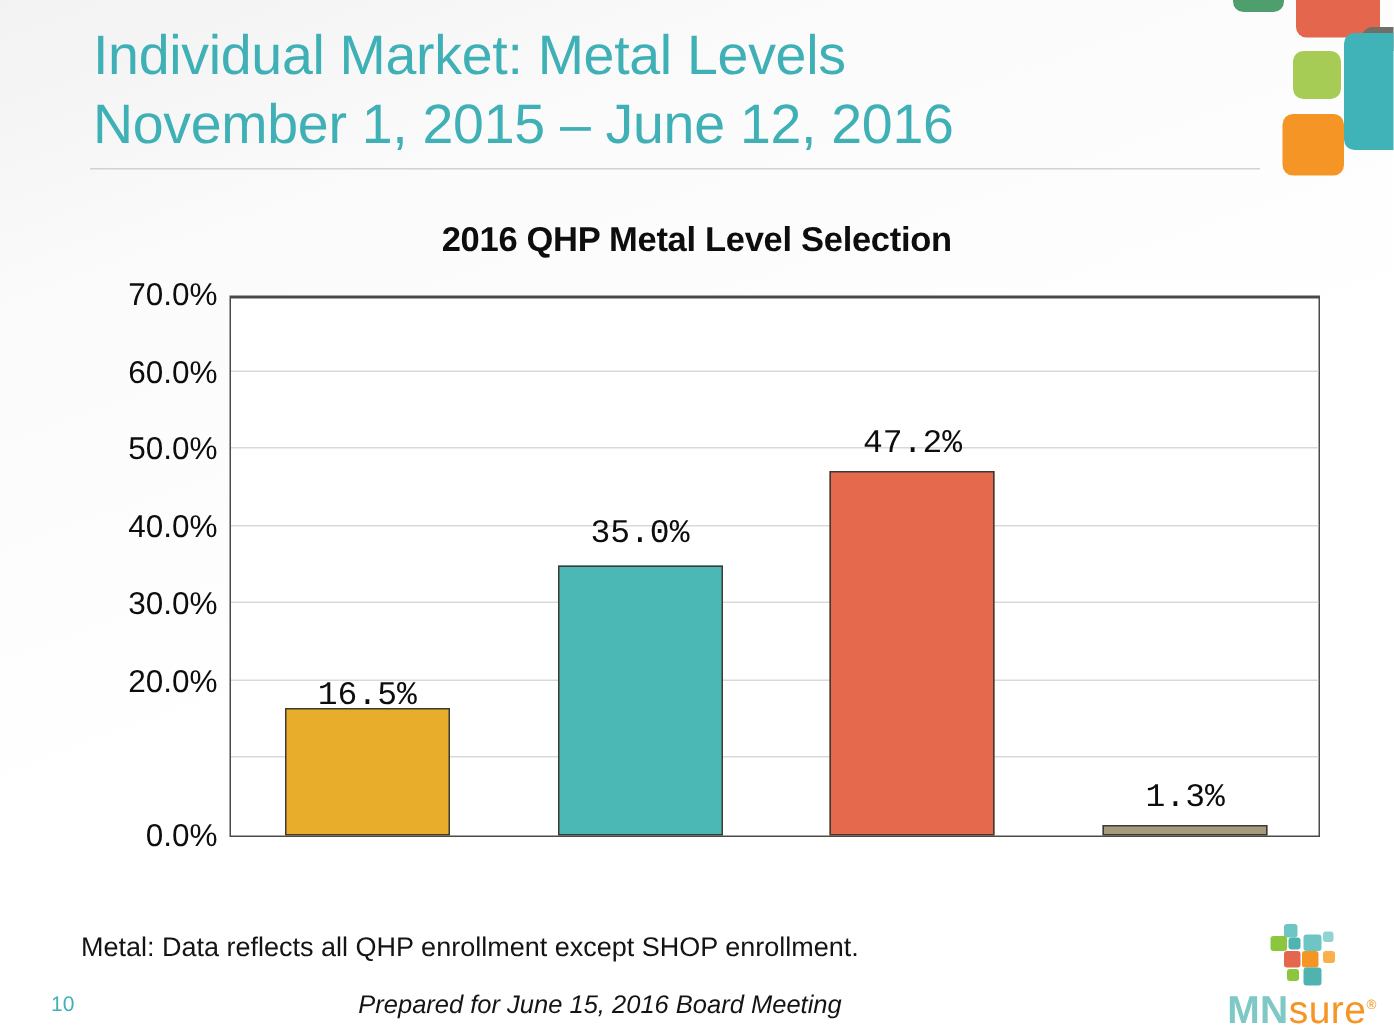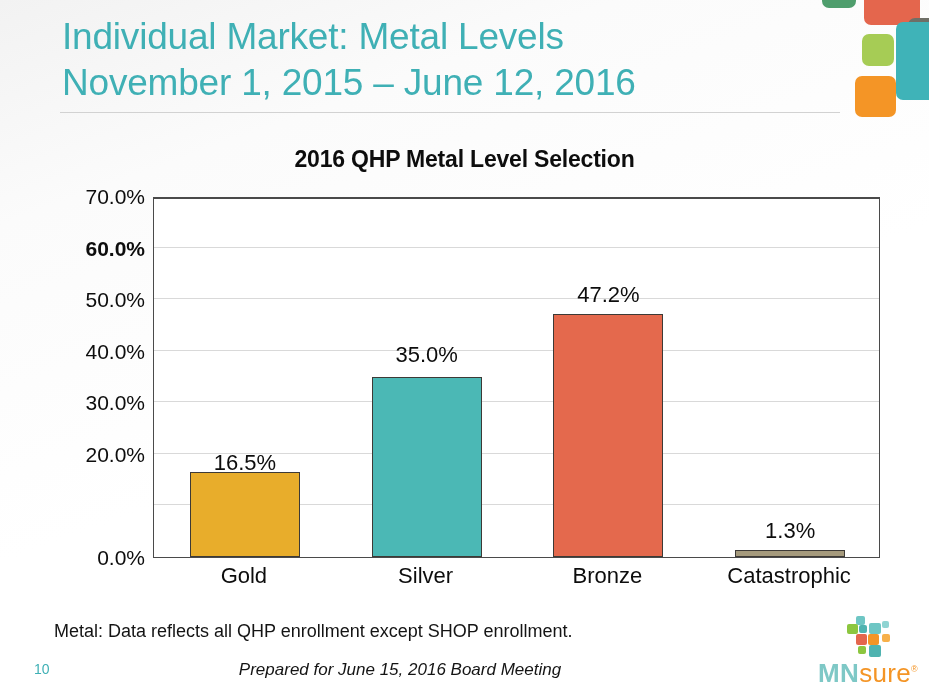--- a/index.html
+++ b/index.html
@@ -118,20 +118,21 @@
 
   
   .bars {
     position: absolute;
     left: 0; right: 0; bottom: 0; top: 0;
   }
   .bar-slot {
     position: absolute;
     bottom: 0;
     top: 0;
+    font-family: Liberation Mono, monospace;
   }
   .bar {
     position: absolute;
     bottom: 0;
     left: 50%;
     transform: translateX(-50%);
     width: 110px;
     border: 1.4px solid #3d3a36;
     box-sizing: border-box;
   }
@@ -232,21 +233,21 @@
 
 <div class="chart-wrap">
   <div class="chart-title">2016 QHP Metal Level Selection</div>
 
   <div class="yaxis" id="yaxis">
       <div class="ytick" style="top: 361px;">0.0%</div>
       <div class="ytick" style="top: 257.857px;">20.0%</div>
       <div class="ytick" style="top: 206.286px;">30.0%</div>
       <div class="ytick" style="top: 154.714px;">40.0%</div>
       <div class="ytick" style="top: 103.143px; text-align: right;">50.0%</div>
-      <div class="ytick" style="top: 51.5714px; font-weight: bold;">60.0%</div>
+      <div class="ytick" style="top: 51.5714px;">60.0%</div>
       <div class="ytick" style="top: 0px;">70.0%</div>
     </div>
 
   <div class="plot" id="plot">
     <div id="grid-host">
         <div class="gridline" style="bottom: 51.5714px;"></div>
         <div class="gridline" style="bottom: 103.143px;"></div>
         <div class="gridline" style="bottom: 154.714px;"></div>
         <div class="gridline" style="bottom: 206.286px;"></div>
         <div class="gridline" style="bottom: 257.857px;"></div>
@@ -265,26 +266,20 @@
           <div class="bar" style="height: 243.417px; background: rgb(228, 105, 77); border-color: rgb(61, 58, 54);"></div>
           <div class="bar-label" style="bottom: 249.417px;">47.2%</div>
         </div>
         <div class="bar-slot" style="left: 545.25px; width: 181.75px;">
           <div class="bar" style="height: 6.70429px; background: rgb(165, 154, 124); border-color: rgb(61, 58, 54);"></div>
           <div class="bar-label" style="bottom: 12.7043px;">1.3%</div>
         </div>
       </div>
   </div>
 
-  <div class="xticks" id="xticks-host">
-      <div class="xtick" style="left: 0px; width: 181.75px;">Gold</div>
-      <div class="xtick" style="left: 181.75px; width: 181.75px;">Silver</div>
-      <div class="xtick" style="left: 363.5px; width: 181.75px;">Bronze</div>
-      <div class="xtick" style="left: 545.25px; width: 181.75px;">Catastrophic</div>
-    </div>
 </div>
 
 <div class="note">Metal: Data reflects all QHP enrollment except SHOP enrollment.</div>
 <div class="page-num">10</div>
 <div class="prepared">Prepared for June 15, 2016 Board Meeting</div>
 
 <div class="logo">
   <div class="logo-mark" id="logo-mark">
       <div class="logo-sq" style="left: 10px; top: 0px; width: 9px; height: 9px; background: rgb(110, 198, 196);"></div>
       <div class="logo-sq" style="left: 1px; top: 8px; width: 11px; height: 10px; background: rgb(140, 198, 63);"></div>

